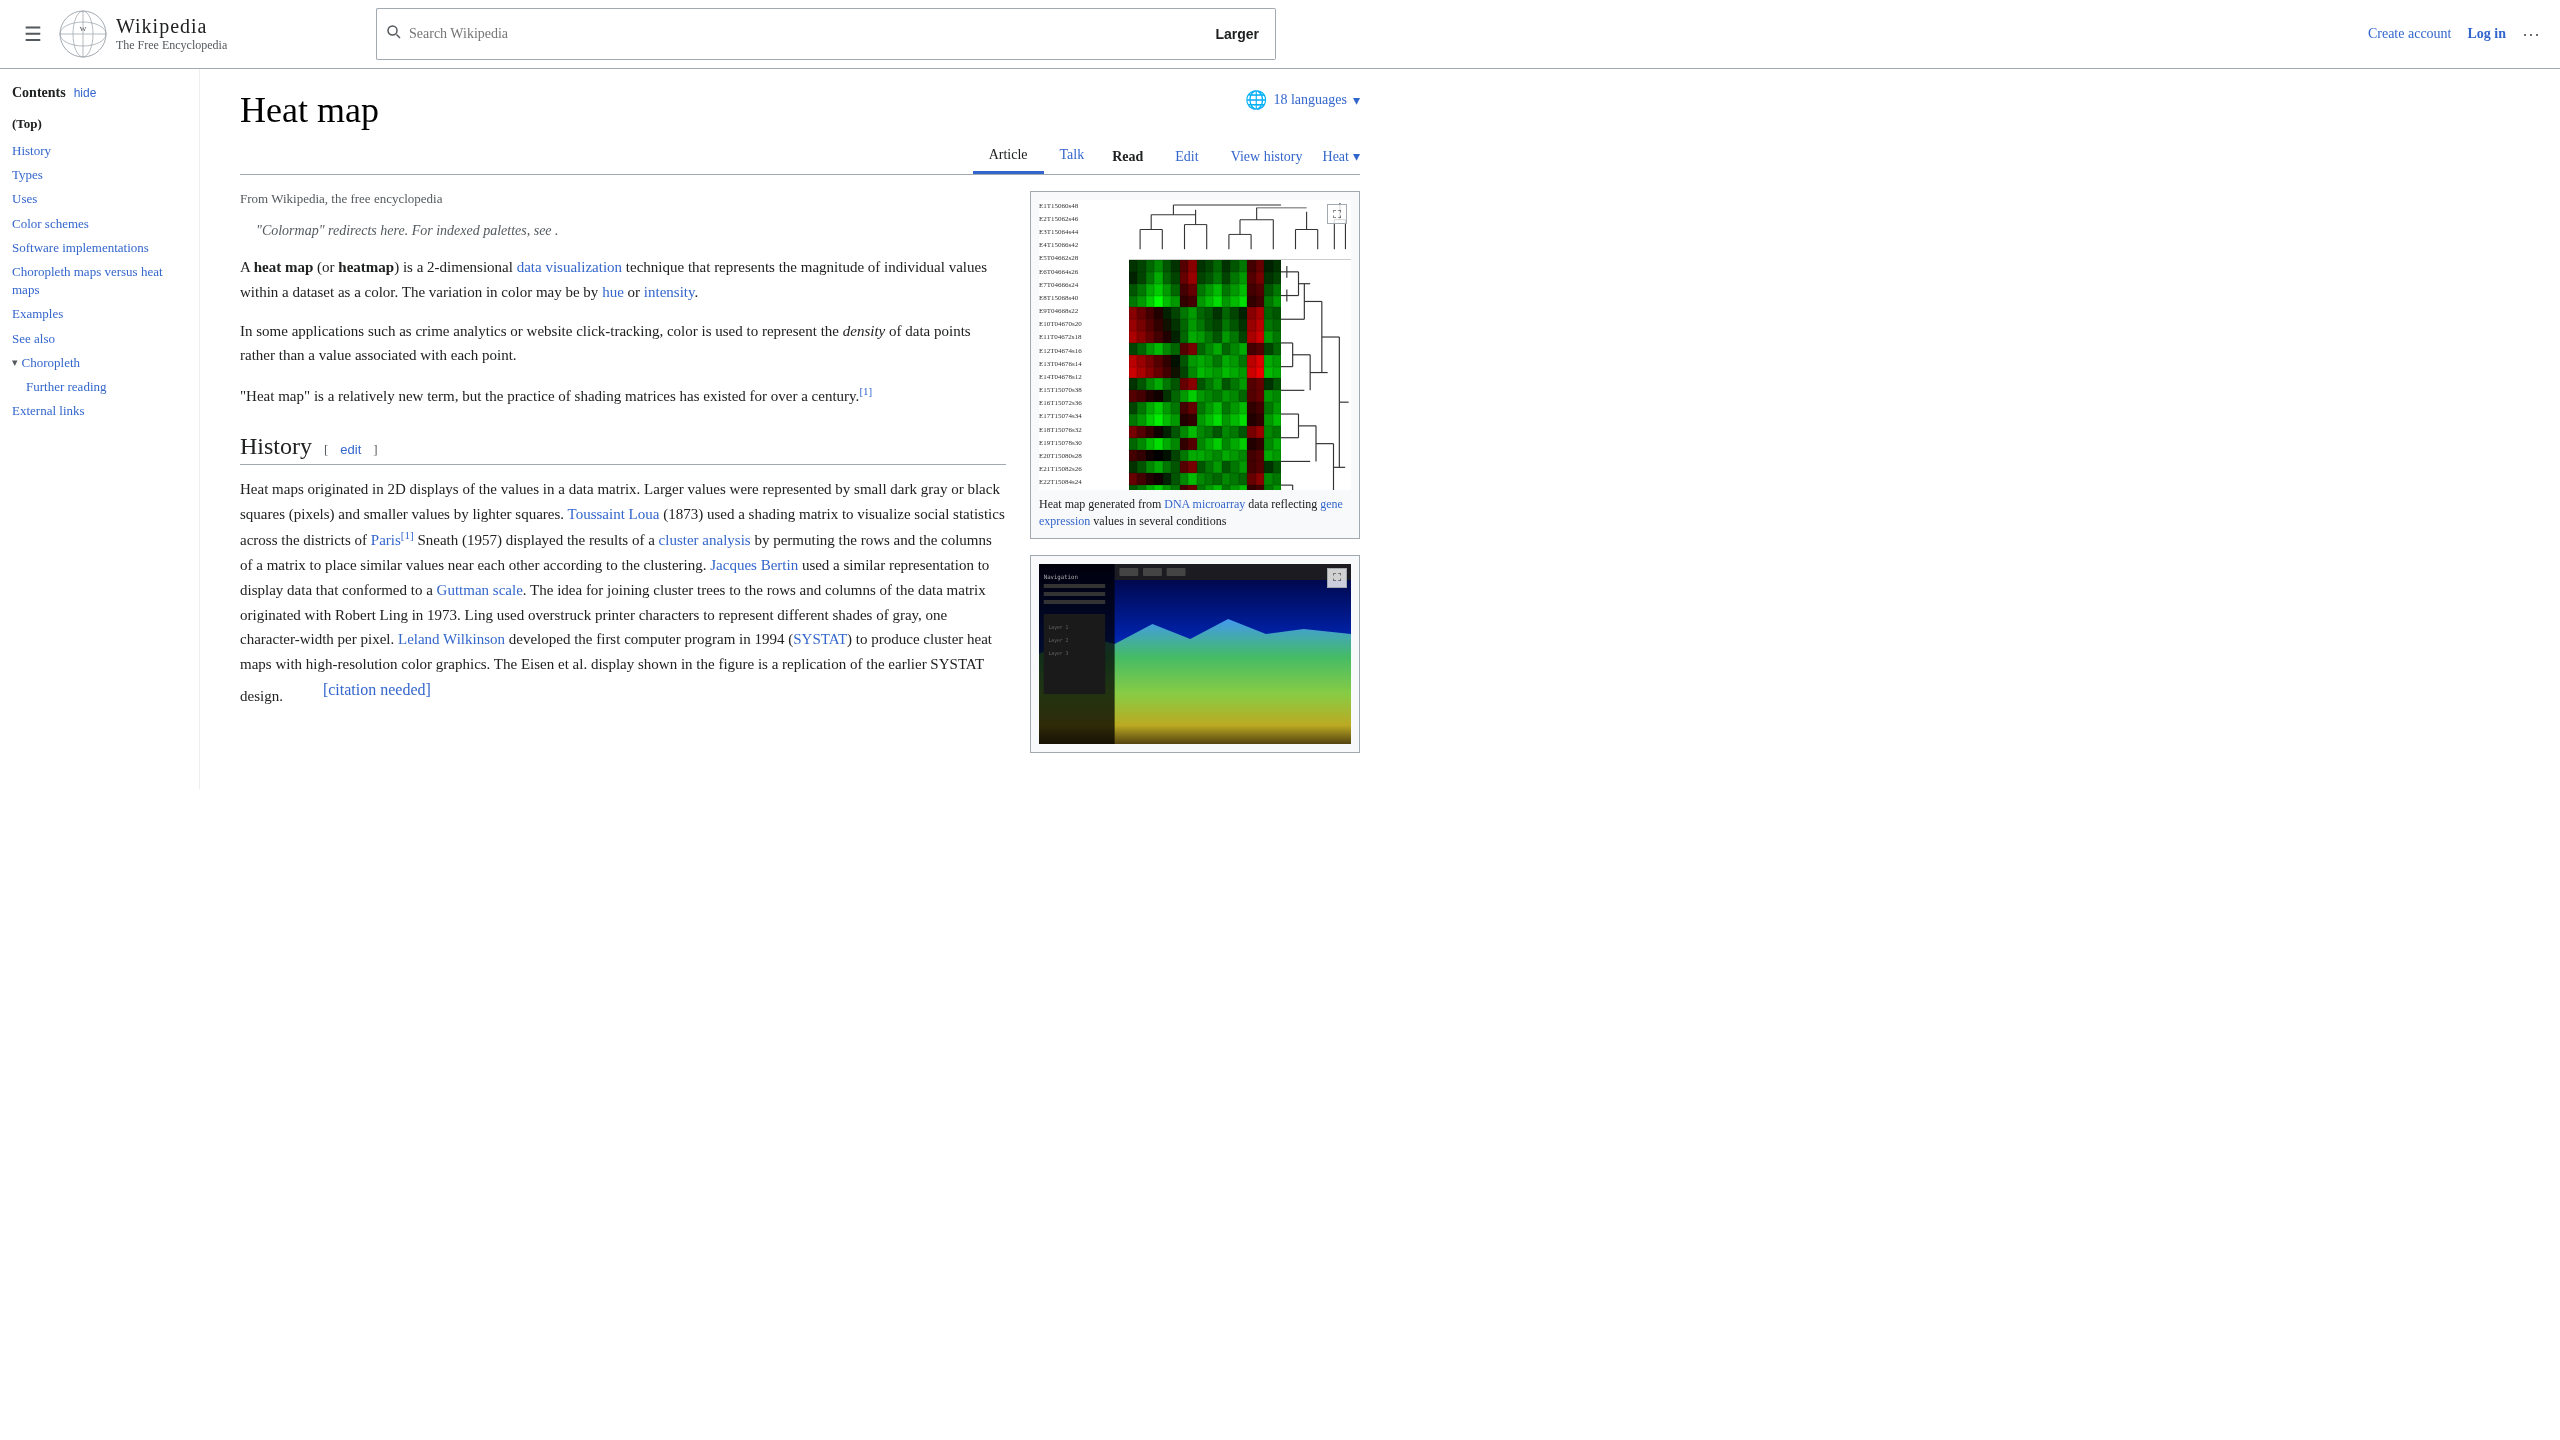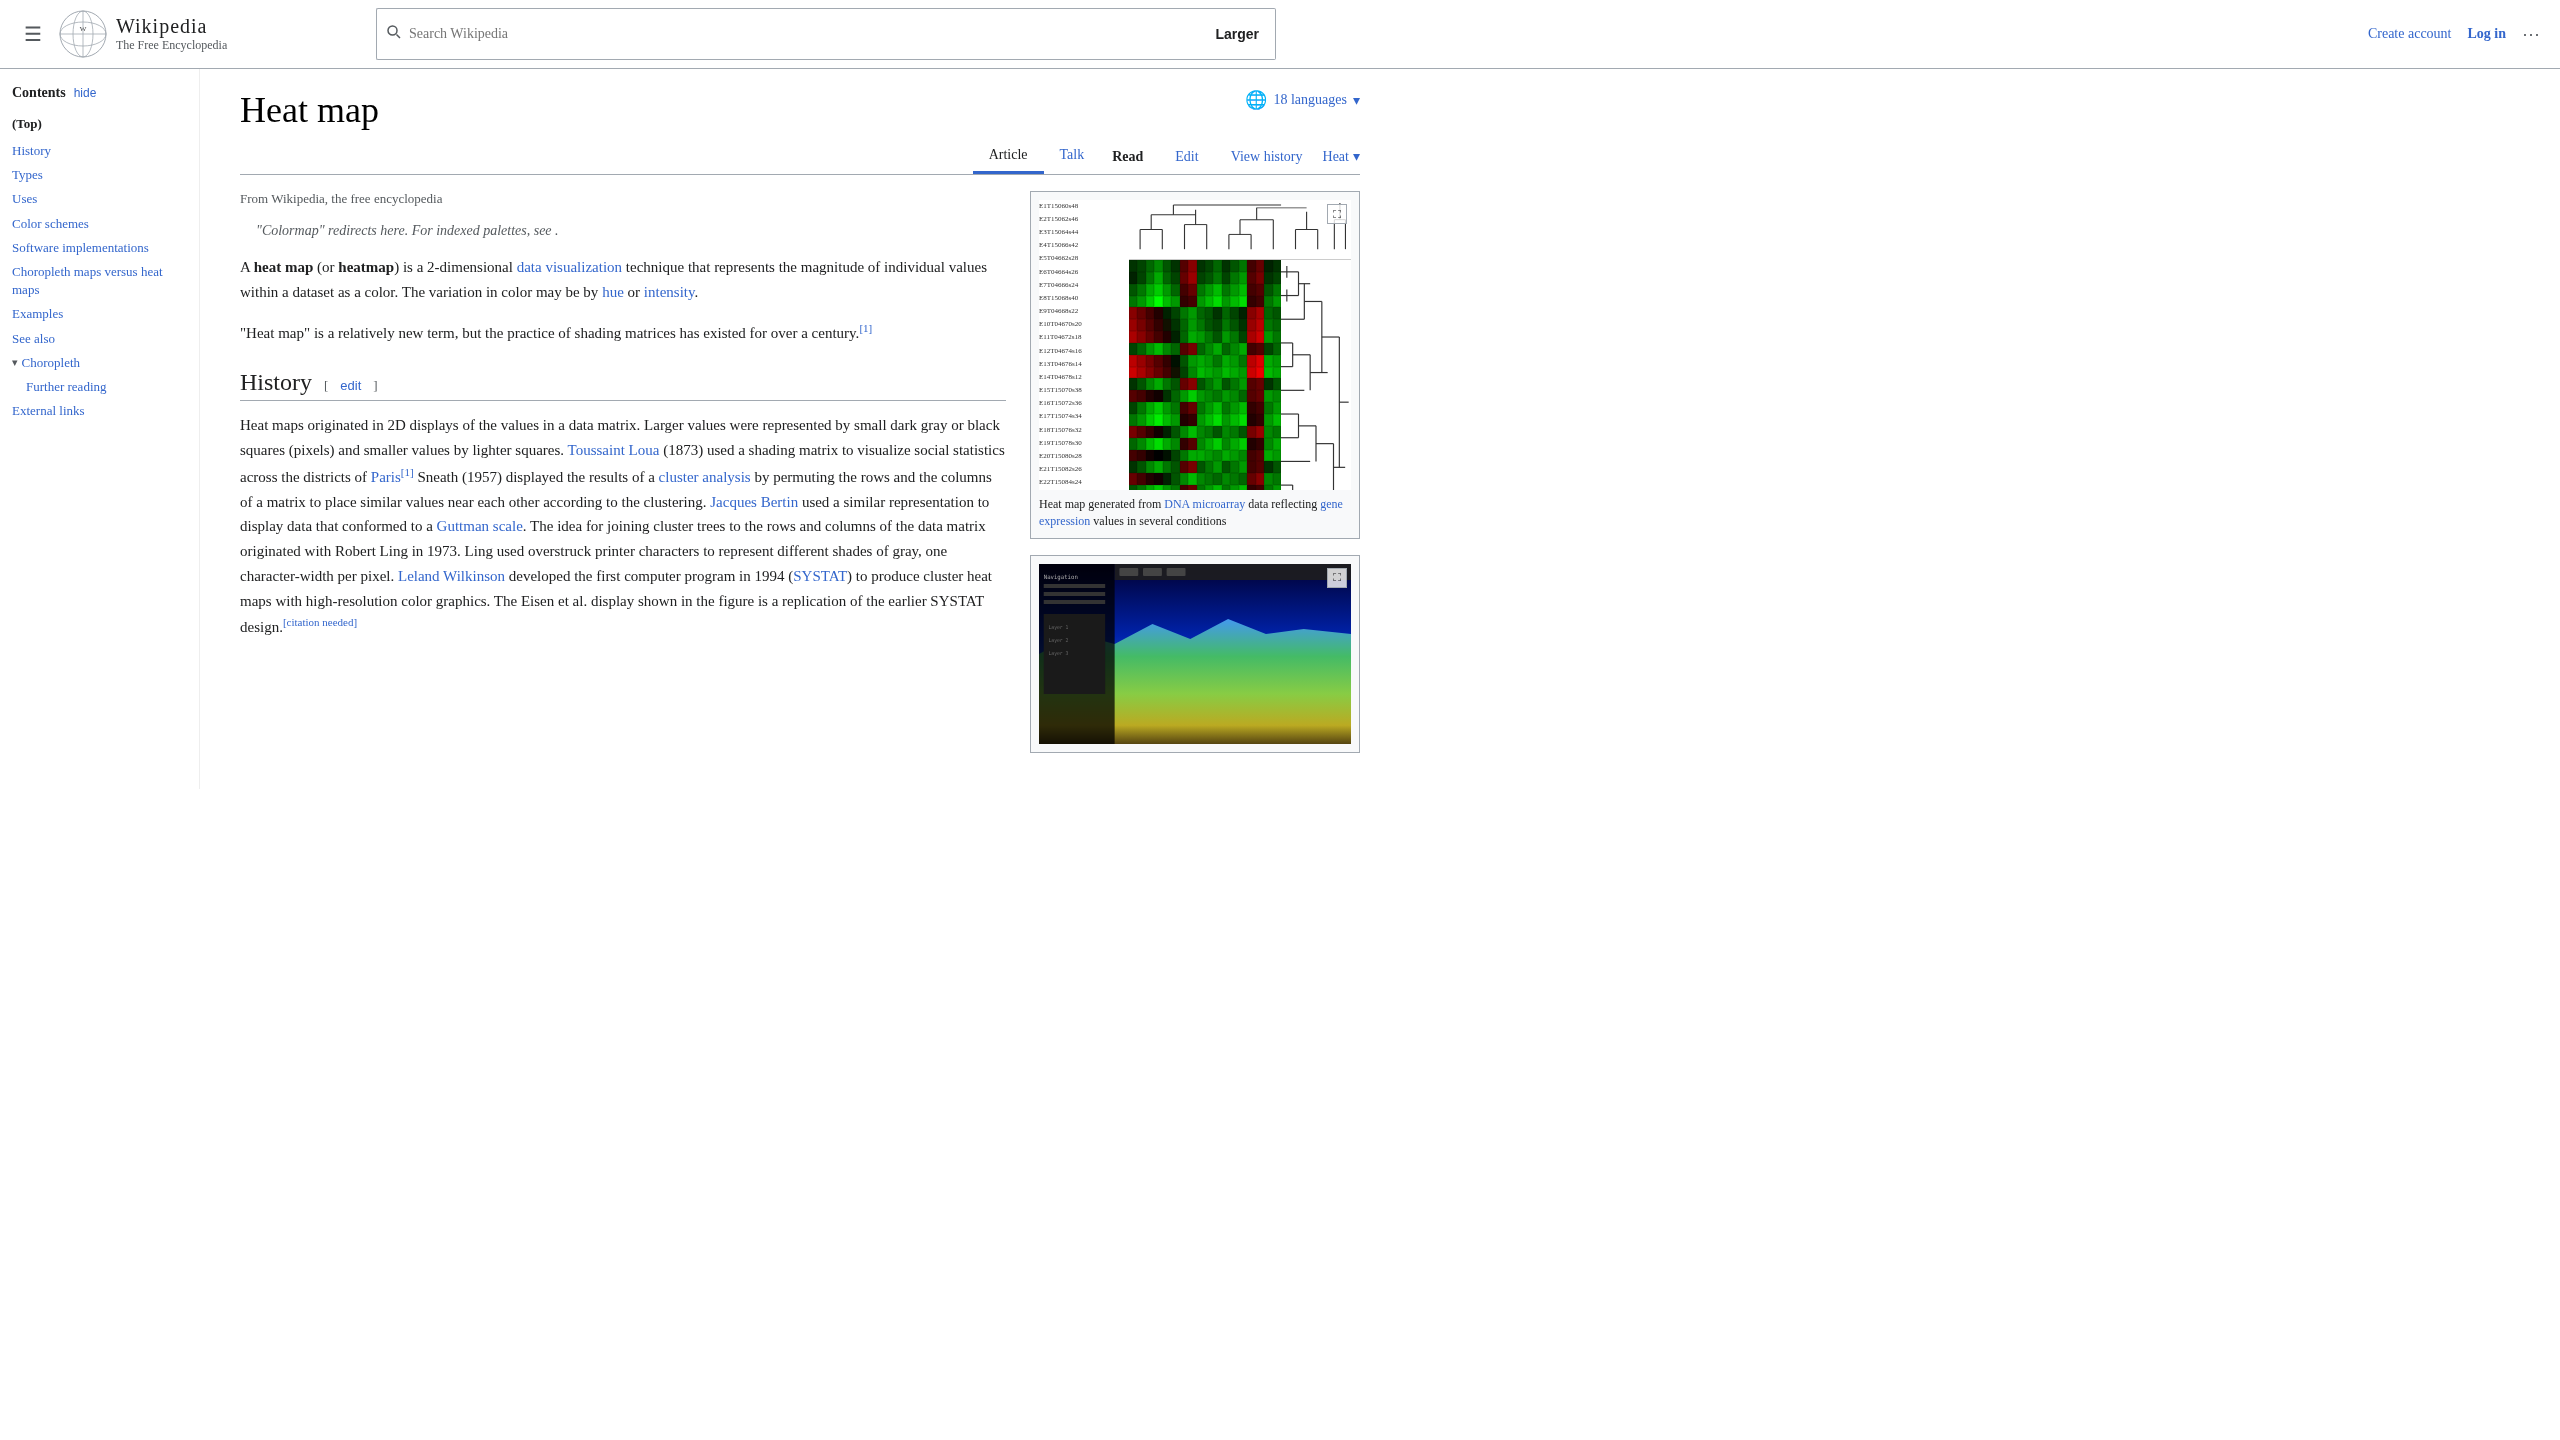--- a/index.html
+++ b/index.html
@@ -293,24 +293,25 @@
       text-decoration: none;
     }
     .bold { font-weight: bold; }
     .italic { font-style: italic; }
     .sup-ref {
       font-size: 11px;
       color: #3366cc;
       vertical-align: super;
     }
     .citation-needed {
-      font-size: 11px;
+      font-size: 16px;
       color: #3366cc;
       vertical-align: super;
       cursor: pointer;
+      margin-left: 40px;
     }
 
     
     .section-heading {
       font-family: 'Linux Libertine', Georgia, serif;
       font-size: 24px;
       font-weight: normal;
       border-bottom: 1px solid #a2a9b1;
       padding-bottom: 4px;
       margin-bottom: 12px;
@@ -556,20 +557,23 @@
         <p class="from-wiki">From Wikipedia, the free encyclopedia</p>
 
         <p class="hatnote">
           <span>"Colormap" redirects here. For indexed palettes, see </span><a href="#"></a><span>.</span>
         </p>
 
         <p class="article-para">
           <span>A </span><span class="bold">heat map</span><span> (or </span><span class="bold">heatmap</span><span>) is a 2-dimensional </span><a href="#">data visualization</a><span> technique that represents the magnitude of individual values within a dataset as a color. The variation in color may be by </span><a href="#">hue</a><span> or </span><a href="#">intensity</a><span>.</span>
         </p>
 
+        <p class="article-para">
+          <span>In some applications such as crime analytics or website click-tracking, color is used to represent the </span><span class="italic">density</span><span> of data points rather than a value associated with each point.</span>
+        </p>
 
         <p class="article-para">
           <span>"Heat map" is a relatively new term, but the practice of shading matrices has existed for over a century.</span><sup class="sup-ref">[1]</sup>
         </p>
 
         <h2 class="section-heading" id="history">
           <span>History</span>
           <span style="font-size:13px;color:#54595d;">[</span>
             <a href="#" class="edit-link">edit</a>
             <span style="font-size:13px;color:#54595d;">]</span>

